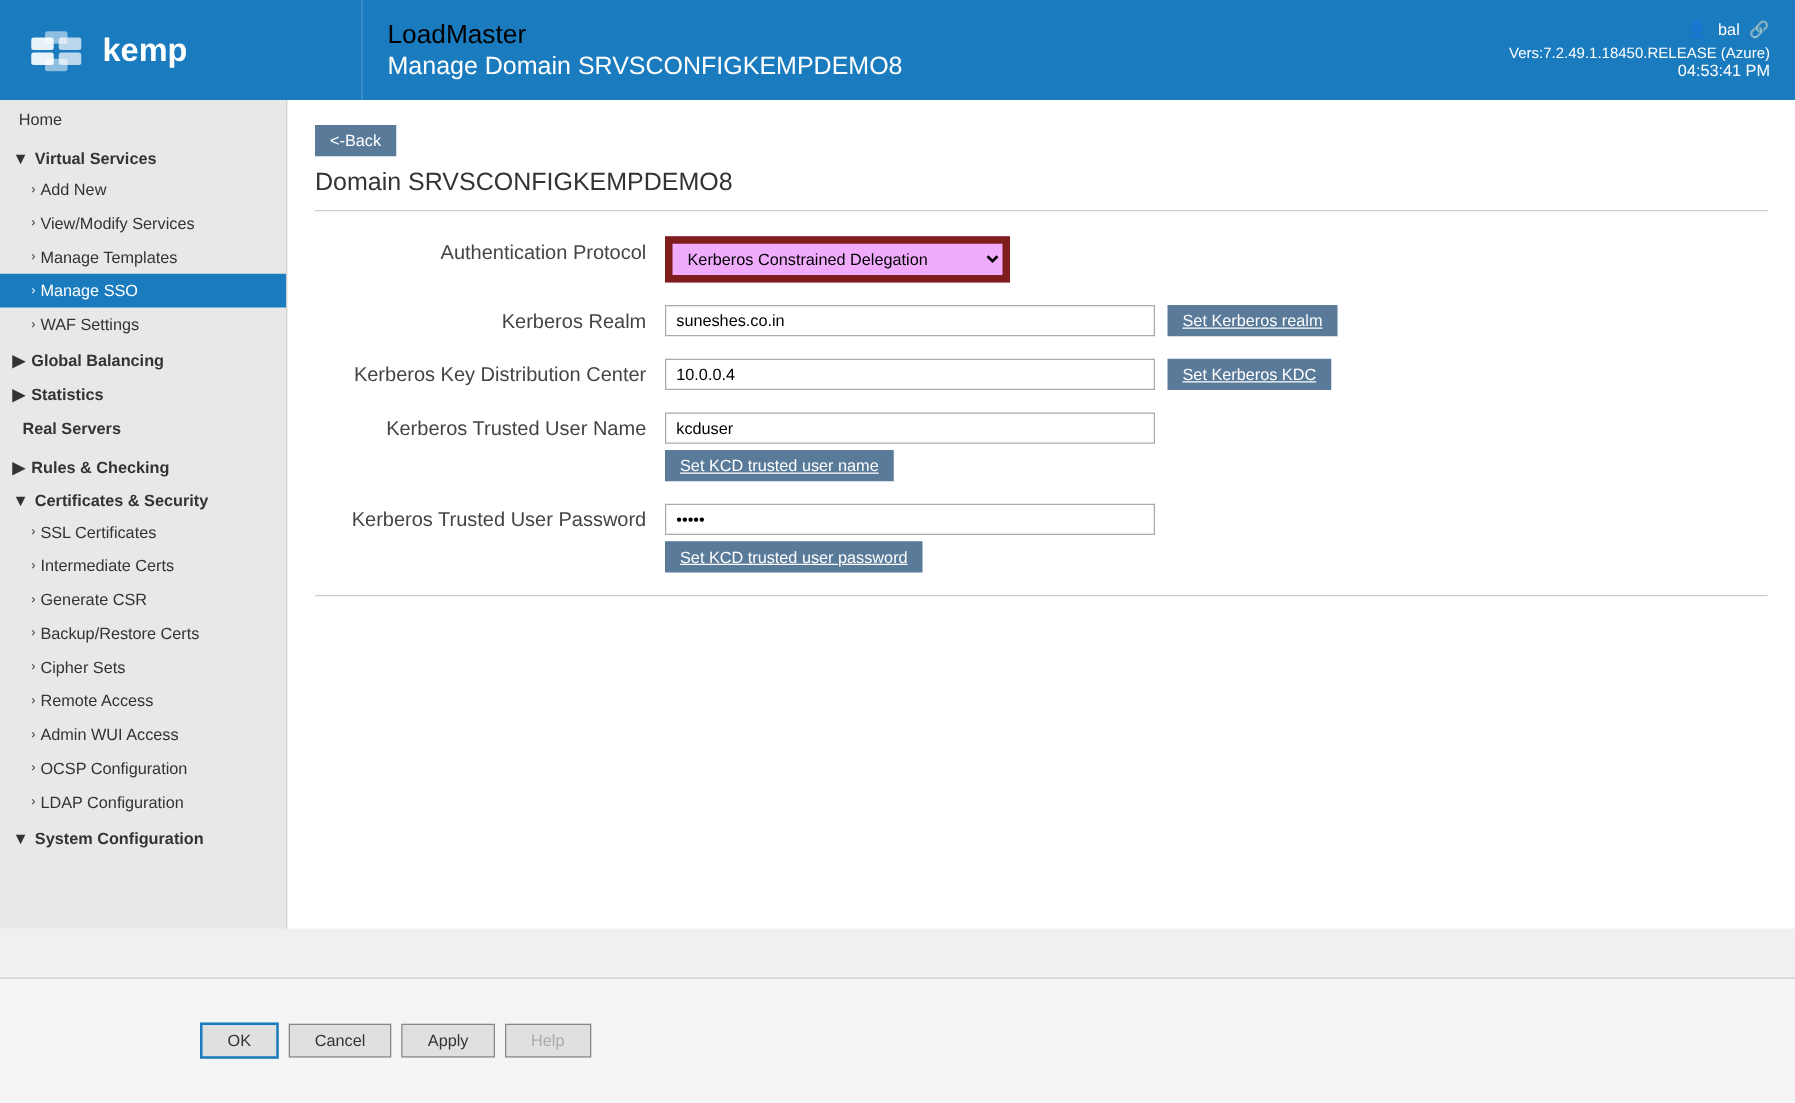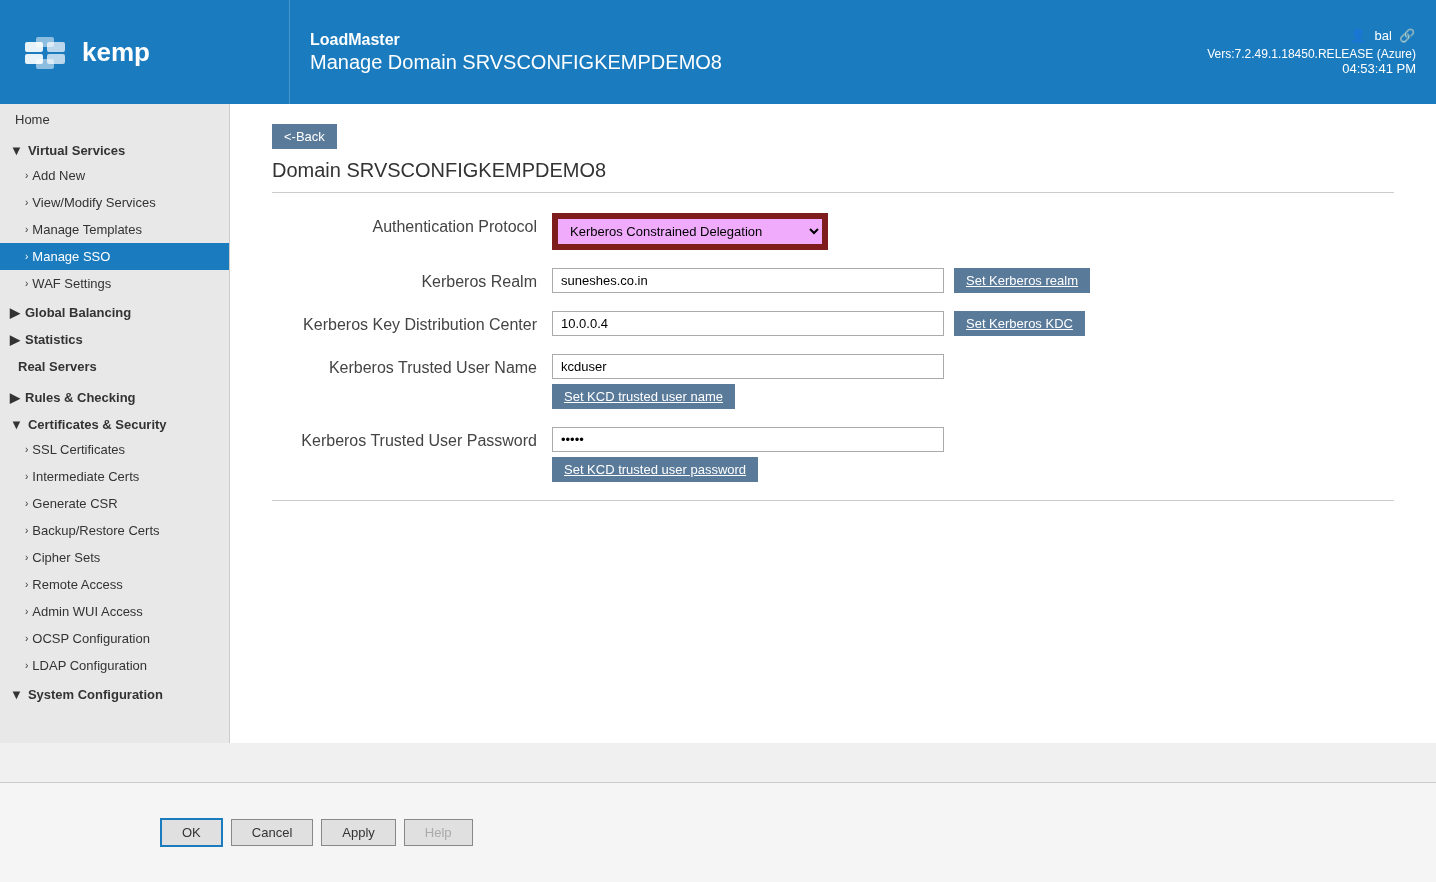--- a/index.html
+++ b/index.html
@@ -1,43 +1,43 @@
 <!DOCTYPE html>
 <html><head>
   <meta charset="utf-8">
   <style>
     * { box-sizing: border-box; margin: 0; padding: 0; }
     body { font-family: Arial, sans-serif; font-size: 13px; background: #f0f0f0; display: flex; flex-direction: column; height: 882px; overflow: hidden; }
 
     
-    .header { background: #1a7bbf; color: white; display: flex; align-items: stretch; height: 104px; flex-shrink: 0; }
+    .header { background: #1a7bbf; color: white; display: flex; align-items: stretch; height: 80px; flex-shrink: 0; }
     .header-logo { background: #1a7bbf; display: flex; align-items: center; padding: 0 20px; width: 290px; border-right: 1px solid rgba(255,255,255,0.2); }
     .logo-icon { width: 50px; height: 40px; margin-right: 12px; flex-shrink: 0; }
     .logo-text { font-size: 26px; font-weight: bold; color: white; }
     .header-main { flex: 1; display: flex; flex-direction: column; justify-content: center; padding: 0 20px; }
-    .header-title { font-size: 16px; font-weight: bold; color: #ffffff; }
+    .header-title { font-size: 21px; font-weight: normal; color: #000000; }
     .header-subtitle { font-size: 20px; color: white; margin-top: 2px; }
     .header-right { display: flex; flex-direction: column; align-items: flex-end; justify-content: center; padding: 0 20px; color: white; font-size: 13px; }
     .header-user { display: flex; gap: 8px; margin-bottom: 4px; }
     .header-version { font-size: 12px; }
     .header-time { font-size: 13px; }
 
     
     .main-layout { display: flex; flex: 1; overflow: hidden; }
 
     
     .sidebar { width: 230px; background: #e8e8e8; border-right: 1px solid #ccc; overflow-y: auto; flex-shrink: 0; }
     .sidebar-item { padding: 8px 15px; cursor: pointer; color: #333; font-size: 13px; }
     .sidebar-section { padding: 8px 10px 4px 10px; font-weight: bold; color: #333; font-size: 13px; cursor: pointer; display: flex; align-items: center; gap: 5px; }
     .sidebar-child { padding: 6px 10px 6px 25px; cursor: pointer; color: #333; font-size: 13px; display: flex; align-items: center; gap: 4px; }
     .sidebar-child.active { background: #1a7bbf; color: white; }
     .arrow-right { font-size: 10px; }
 
     
-    .content { flex: 1; background: white; overflow-y: auto; padding: 20px 42px; }
+    .content { flex: 1; background: white; overflow-y: auto; padding: 20px 22px; }
 
     .back-btn { background: #5a7a9a; color: white; border: none; padding: 5px 12px; cursor: pointer; font-size: 13px; margin-bottom: 10px; display: inline-block; }
 
     .page-title { font-size: 20px; color: #333; margin-bottom: 4px; }
     .content-divider { border: none; border-top: 1px solid #ccc; margin: 10px 0 20px 0; }
     .form-row { display: flex; align-items: flex-start; margin-bottom: 18px; }
     .form-label { width: 280px; text-align: right; padding-right: 15px; padding-top: 5px; color: #444; font-size: 16px; flex-shrink: 0; }
     .form-control { display: flex; flex-direction: column; gap: 5px; }
     .form-input { border: 1px solid #aaa; padding: 4px 8px; font-size: 13px; width: 392px; }
     .form-select { border: 6px solid #7f1d1d; padding: 4px 8px; font-size: 13px; width: 276px; background: #f0abfc; }

